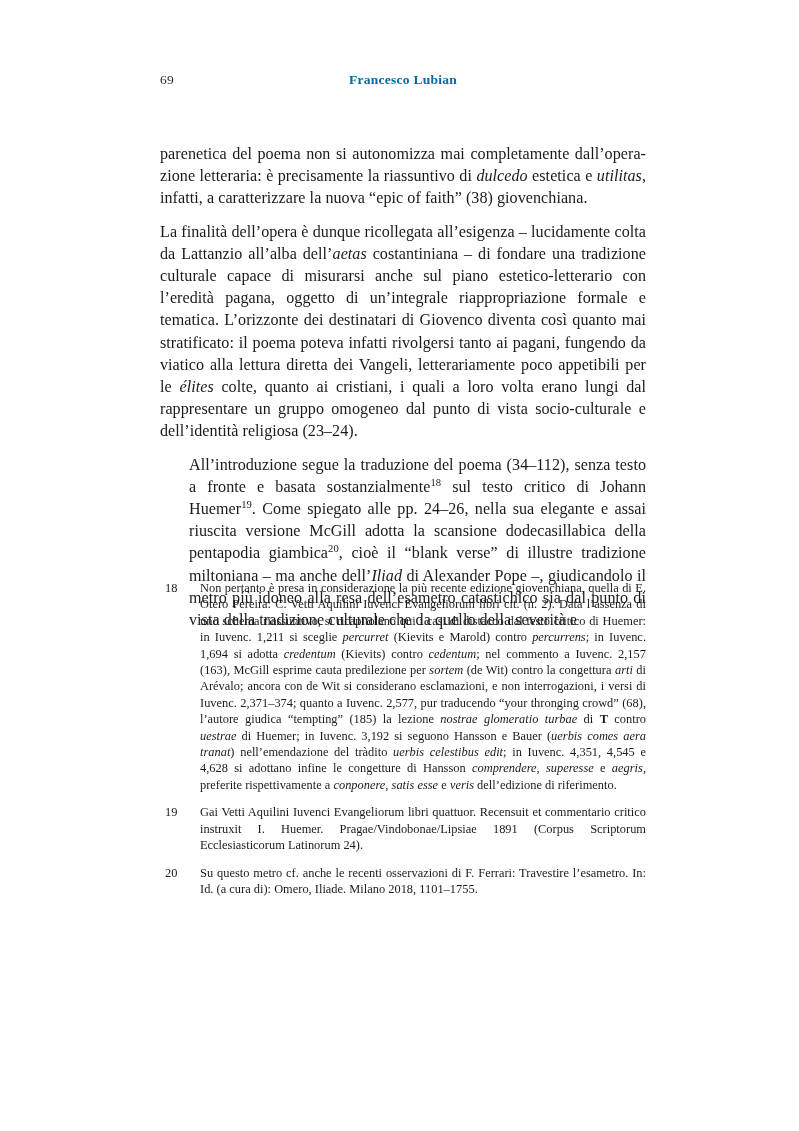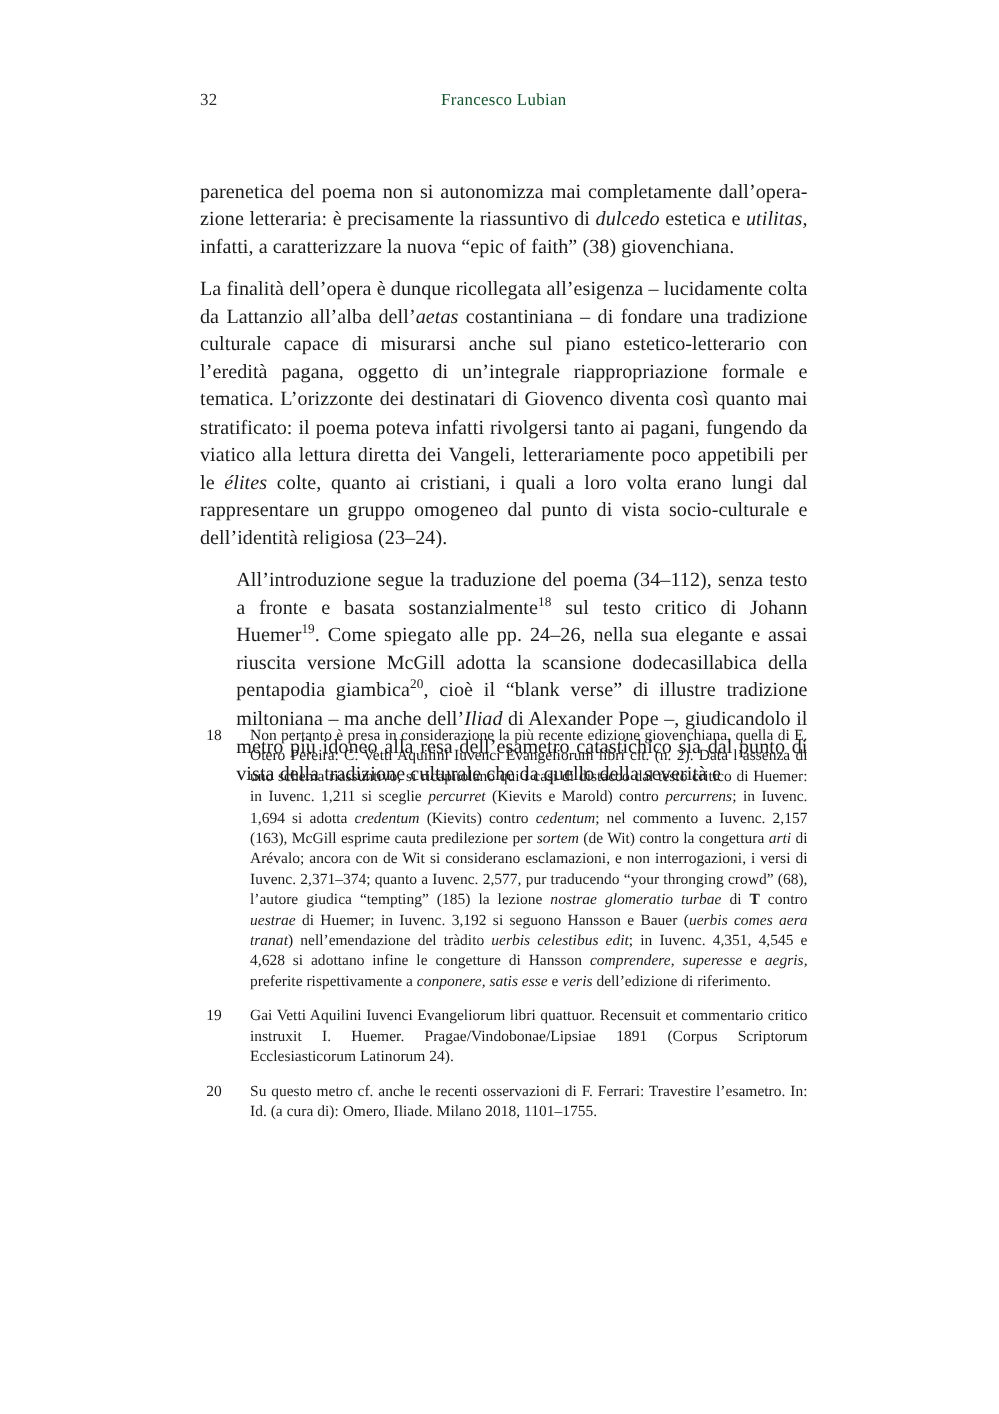--- a/index.html
+++ b/index.html
@@ -35,22 +35,23 @@
     color: #2a2a2a;
     letter-spacing: 0.2px;
   }
   .head-title {
     position: absolute;
     left: 0;
     top: 0;
     width: 486px;
     text-align: center;
     font-size: 13.5px;
-    color: #14532d;
+    color: #0369a1;
     letter-spacing: 0.25px;
+    font-weight: bold;
   }
 
   
   .body-block {
     position: absolute;
     top: 143px;
     left: 160px;
     width: 486px;
   }
   .body-block p {
@@ -99,21 +100,21 @@
     line-height: 16.4px;
   }
   .fn-text { display: block; }
 </style>
 </head>
 <body>
 
 <div class="page">
 
   <div class="running-head">
-    <span class="folio">32</span>
+    <span class="folio">69</span>
     <span class="head-title">Francesco Lubian</span>
   </div>
 
   <div class="body-block" id="body-block">
       <p id="para-1"><span>parenetica del poema non si autonomizza mai completamente dall’opera-zione letteraria: è precisamente la riassuntivo di </span><i>dulcedo</i><span> estetica e </span><i>utilitas</i><span>, infatti, a caratterizzare la nuova “epic of faith” (38) giovenchiana.</span></p>
       <p id="para-2"><span>La finalità dell’opera è dunque ricollegata all’esigenza – lucidamente colta da Lattanzio all’alba dell’</span><i>aetas</i><span> costantiniana – di fondare una tradizione culturale capace di misurarsi anche sul piano estetico-letterario con l’eredità pagana, oggetto di un’integrale riappropriazione formale e tematica. L’orizzonte dei destinatari di Giovenco diventa così quanto mai stratificato: il poema poteva infatti rivolgersi tanto ai pagani, fungendo da viatico alla lettura diretta dei Vangeli, letterariamente poco appetibili per le </span><i>élites</i><span> colte, quanto ai cristiani, i quali a loro volta erano lungi dal rappresentare un gruppo omogeneo dal punto di vista socio-culturale e dell’identità religiosa (23–24).</span></p>
       <p id="para-3"><span>All’introduzione segue la traduzione del poema (34–112), senza testo a fronte e basata sostanzialmente</span><sup>18</sup><span> sul testo critico di Johann Huemer</span><sup>19</sup><span>. Come spiegato alle pp. 24–26, nella sua elegante e assai riuscita versione McGill adotta la scansione dodecasillabica della pentapodia giambica</span><sup>20</sup><span>, cioè il “blank verse” di illustre tradizione miltoniana – ma anche dell’</span><i>Iliad</i><span> di Alexander Pope –, giudicandolo il metro più idoneo alla resa dell’esametro catastichico sia dal punto di vista della tradizione culturale che da quello della severità e</span></p>
     </div>
 
   <div class="footnotes" id="footnotes-block">

